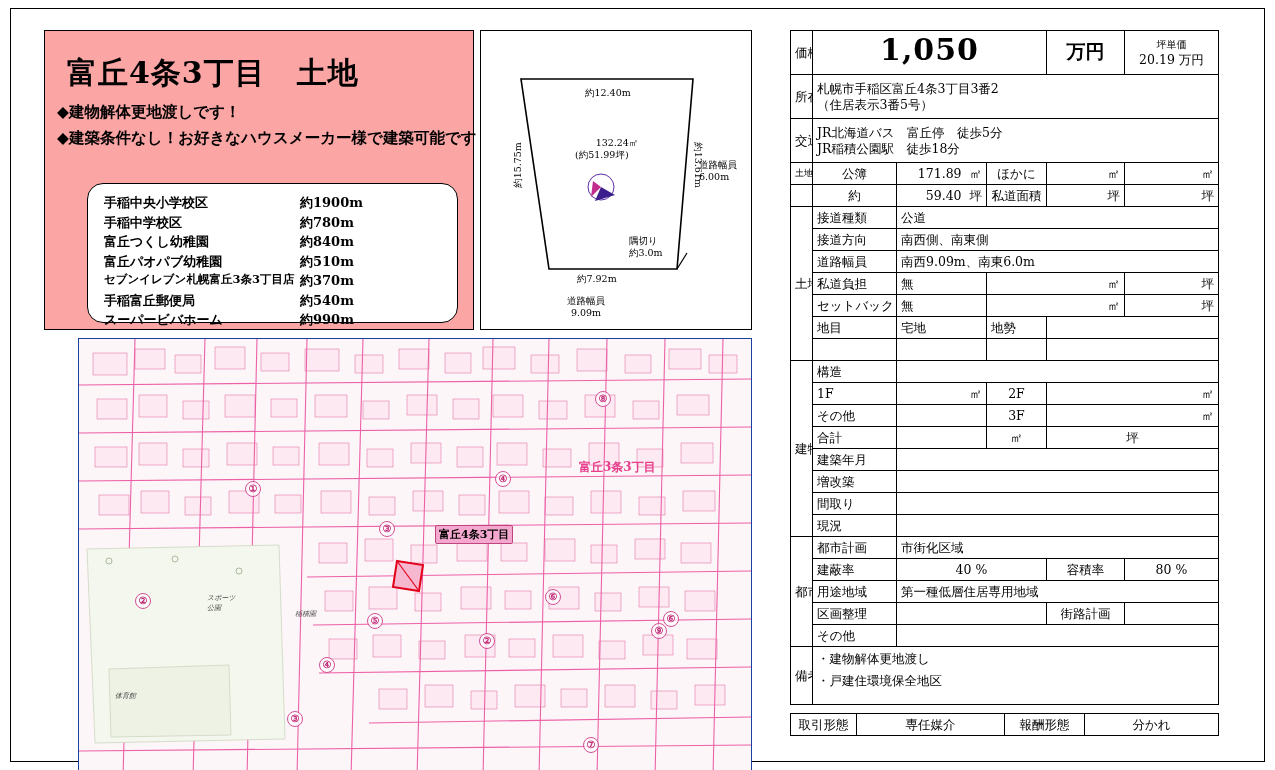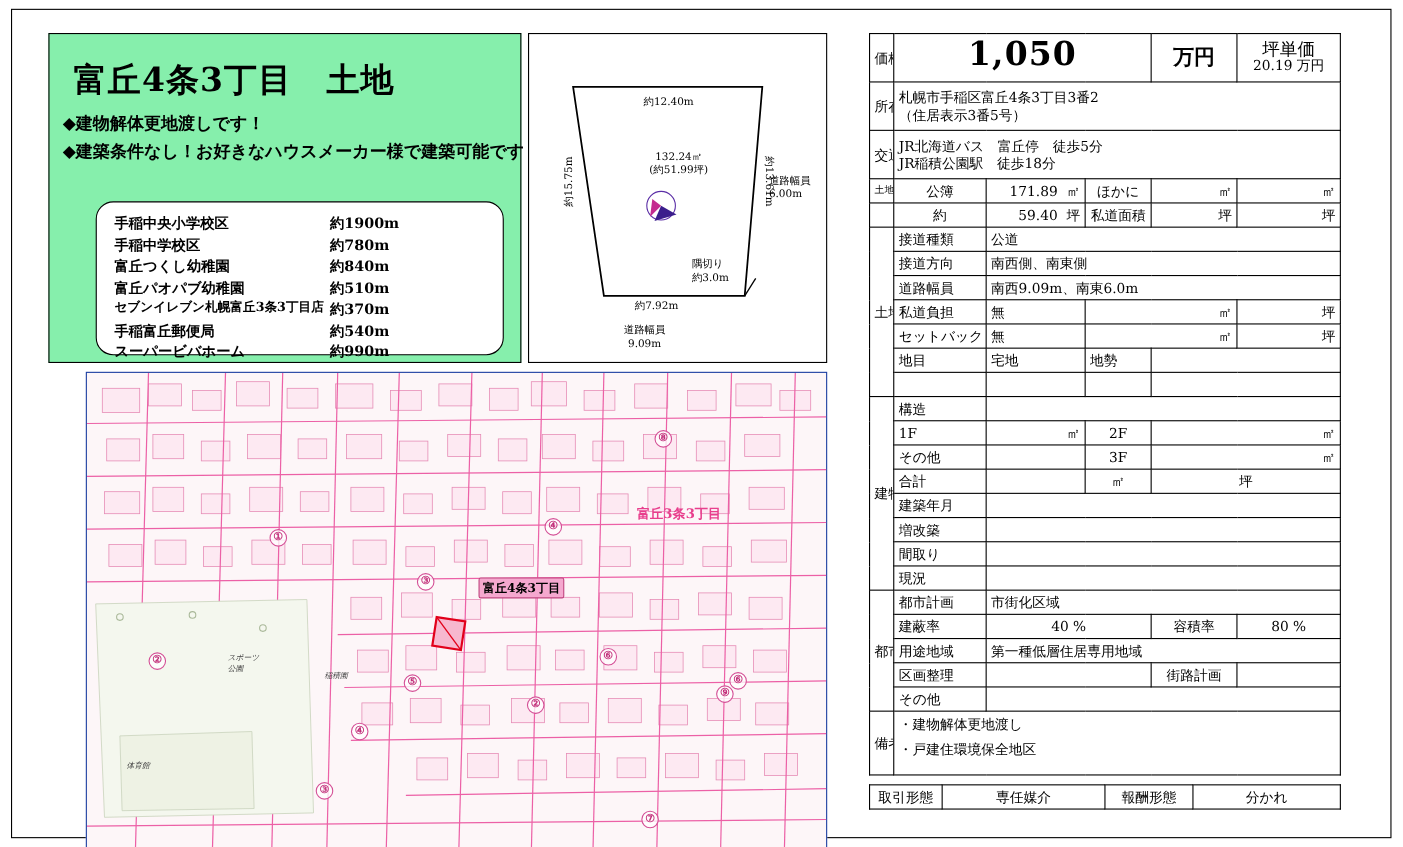--- a/index.html
+++ b/index.html
@@ -17,21 +17,21 @@
   .outer-frame {
     position:absolute; left:10px; top:8px; width:1255px; height:754px;
     border:1px solid #000;
   }
 
   
   .left-col { position:absolute; left:44px; top:30px; width:708px; height:716px; }
 
   .headline-box {
     position:absolute; left:0; top:0; width:430px; height:300px;
-    border:1px solid #000; background:#86efac;
+    border:1px solid #000; background:#fca5a5;
   }
   .title-main {
     position:absolute; left:22px; top:22px;
     font-family:"DejaVu Serif", serif;
     font-weight:bold; font-size:30px; letter-spacing:1px;
     white-space:nowrap;
   }
   .bullets {
     position:absolute; left:12px; top:68px; width:414px;
     font-family:"DejaVu Serif", serif;
@@ -102,21 +102,21 @@
   td.vhead {
     width:22px; text-align:center; font-size:11.5px; padding:0;
     letter-spacing:0px; line-height:13px;
   }
   td.vhead span { display:block; }
   .price-num {
     font-size:30px; font-weight:bold; font-family:"DejaVu Serif", serif;
     letter-spacing:1px;
   }
   .price-unit { font-size:19px; font-weight:bold; font-family:"DejaVu Serif", serif; }
-  .tsubo-head { font-size:16px; text-align:center; line-height:14px; }
+  .tsubo-head { font-size:10px; text-align:center; line-height:14px; }
   .tsubo-val  { font-size:12.5px; text-align:center; }
   .c { text-align:center; }
   .r { text-align:right; }
   .sm { font-size:11px; }
   .footer-row td { height:24px;margin-left:15px; }
   .sup { font-size:8px; vertical-align:super; }
 </style>
 </head>
 <body>
 
@@ -175,21 +175,21 @@
           <circle cx="120" cy="156" r="13" fill="none" stroke="#5b2ea6" stroke-width="1"></circle>
           <polygon points="120,156 134,164 114,170" fill="#3b1e8c"></polygon>
           <polygon points="120,156 110,166 112,150" fill="#c42b8f"></polygon>
         </g>
       </svg>
       <div class="sv-label" style="left:104px; top:56px;text-align:right;">約12.40m</div>
       <div class="sv-label sv-rot-l" style="left:8px; top:128px; width:58px; text-align:center;">約15.75m</div>
       <div class="sv-label sv-rot-r" style="left:188px; top:128px; width:58px; text-align:center;">約13.61m</div>
       <div class="sv-label" style="left:96px; top:242px;">約7.92m</div>
       <div class="sv-label" style="left:94px; top:106px; text-align:center; width:84px;">132.24㎡</div>
-      <div class="sv-label" style="left:94px; top:118px; text-align:center; width:84px;">(約51.99坪)</div>
+      <div class="sv-label" style="left:94px; top:118px; width:84px;">(約51.99坪)</div>
       <div class="sv-label" style="left:218px; top:128px; white-space:pre;">道路幅員
 6.00m</div>
       <div class="sv-label" style="left:148px; top:204px; white-space:pre;">隅切り
 約3.0m</div>
       <div class="sv-label" style="left:86px; top:264px; white-space:pre; text-align:center;">道路幅員
 9.09m</div>
     </div>
 
     <div class="map-box">
       <svg width="674" height="438">

